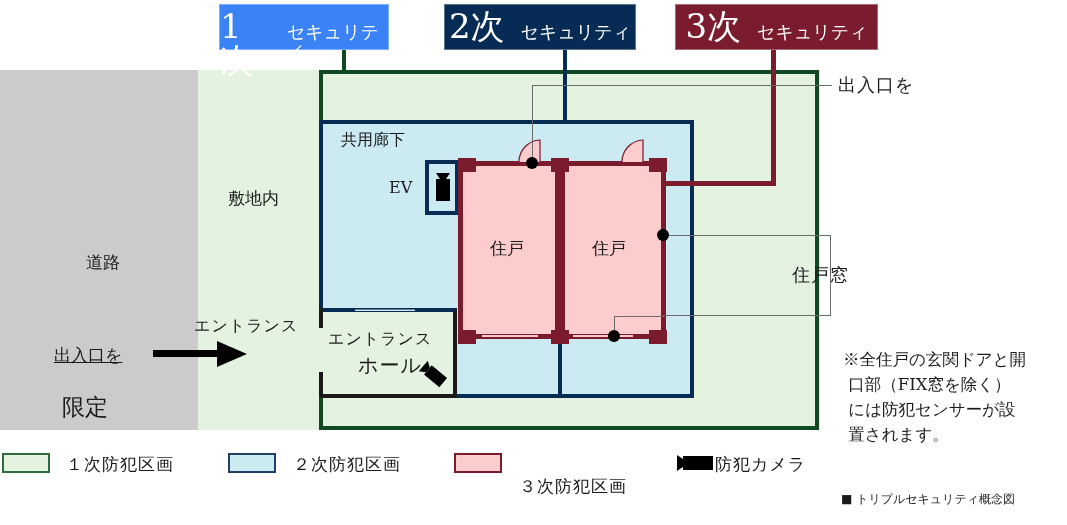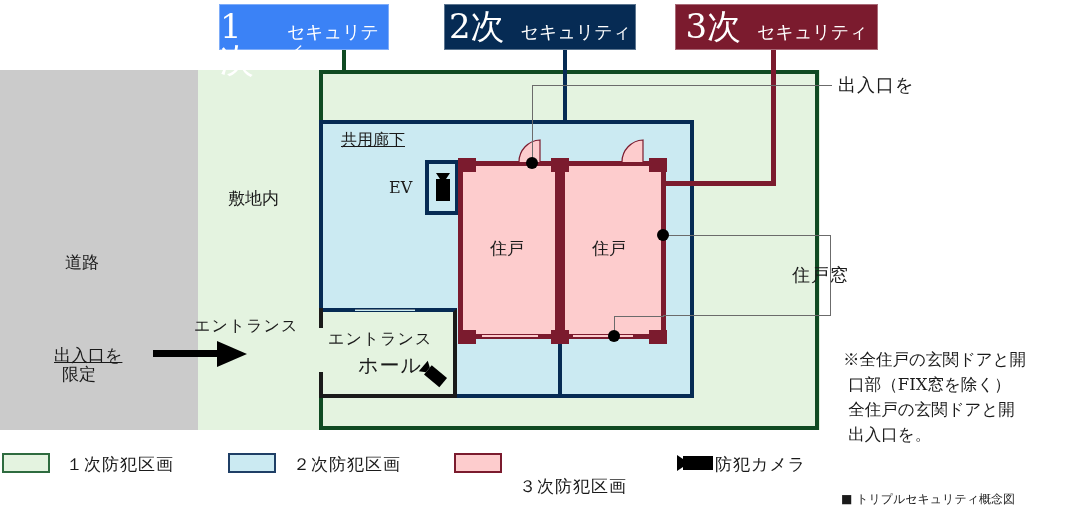--- a/index.html
+++ b/index.html
@@ -28,21 +28,21 @@
 <div class="abs" style="left:558px;top:335px;width:4px;height:62px;background:#062b54;"></div>
 
 <div class="abs" style="left:425px;top:160px;width:34px;height:55px;border:4px solid #062b54;background:#cbeaf2;"></div>
 <div class="abs" style="left:436px;top:173px;width:14px;height:28px;">
   <svg width="14" height="28" viewBox="0 0 14 28">
       <polygon points="0,0 14,0 10,6 14,6 14,28 0,28 0,6 4,6" fill="#000"></polygon>
     </svg>
 </div>
 <div class="label" style="left:389px;top:180px;font-size:16px;">EV</div>
 
-<div class="label" style="left:341px;top:132px;font-size:16px;text-decoration:underline;">共用廊下</div>
+<div class="label" style="left:341px;top:132px;font-size:16px;">共用廊下</div>
 
 <div class="abs" style="left:458px;top:161px;width:102px;height:178px;background:#fdcccd;border:5px solid #7b1b2e;border-top-width:5px;"></div>
 <div class="abs" style="left:560px;top:161px;width:106px;height:178px;background:#fdcccd;border:5px solid #7b1b2e;"></div>
 
 <div class="abs" style="left:458px;top:158px;width:18px;height:14px;background:#7b1b2e;"></div>
 <div class="abs" style="left:551px;top:158px;width:18px;height:14px;background:#7b1b2e;"></div>
 <div class="abs" style="left:649px;top:158px;width:18px;height:14px;background:#7b1b2e;"></div>
 <div class="abs" style="left:458px;top:330px;width:18px;height:14px;background:#7b1b2e;"></div>
 <div class="abs" style="left:551px;top:330px;width:18px;height:14px;background:#7b1b2e;"></div>
 <div class="abs" style="left:649px;top:330px;width:18px;height:14px;background:#7b1b2e;"></div>
@@ -73,24 +73,24 @@
 <div class="abs" style="left:418px;top:360px;">
   <svg width="32" height="30" viewBox="0 0 32 30">
       <g transform="rotate(40 16 15)">
         <rect x="8" y="9" width="20" height="12" fill="#000"></rect>
         <polygon points="2,8 8,12 8,18 2,22" fill="#000"></polygon>
       </g>
     </svg>
 </div>
 
 <div class="label" style="left:228px;top:190px;font-size:17px;">敷地内</div>
-<div class="label" style="left:65px;top:254px;font-size:17px;">道路</div>
+<div class="label" style="left:86px;top:254px;font-size:17px;">道路</div>
 <div class="label" style="left:194px;top:318px;font-size:16px;letter-spacing:1px;">エントランス</div>
 <div class="label" style="left:54px;top:347px;font-size:17px;text-decoration:underline;">出入口を</div>
-<div class="label" style="left:62px;top:366px;font-size:17px;">限定</div>
+<div class="label" style="left:62px;top:396px;font-size:23px;">限定</div>
 <div class="abs" style="left:153px;top:340px;">
   <svg width="94" height="28" viewBox="0 0 94 28">
       <rect x="0" y="10" width="66" height="7" fill="#000"></rect>
       <polygon points="64,1 94,14 64,27" fill="#000"></polygon>
     </svg>
 </div>
 
 <div class="sec-tag" style="left:219px;top:4px;width:170px;height:46px;background:#3b82f6;">
   <span class="num">1次</span>
   <span class="txt">セキュリティ</span>
@@ -117,22 +117,22 @@
 
 <div class="abs" style="left:663px;top:235px;width:168px;height:81px;border:1px solid #6b6b6b;border-left:0;"></div>
 <div class="abs" style="left:614px;top:316px;width:50px;height:1px;background:#6b6b6b;"></div>
 <div class="abs" style="left:614px;top:316px;width:1px;height:20px;background:#6b6b6b;"></div>
 <div class="abs" style="left:657px;top:229px;width:12px;height:12px;border-radius:50%;background:#000;"></div>
 <div class="abs" style="left:608px;top:330px;width:12px;height:12px;border-radius:50%;background:#000;"></div>
 <div class="label" style="left:792px;top:266px;font-size:18px;letter-spacing:1px;">住戸窓</div>
 
 <div class="note" style="left:843px;top:348px;">※全住戸の玄関ドアと開</div>
 <div class="note" style="left:843px;top:373px;"> 口部（FIX窓を除く）</div>
-<div class="note" style="left:843px;top:398px;"> 全住戸の玄関ドアと開</div>
-<div class="note" style="left:843px;top:423px;"> 出入口を。</div>
+<div class="note" style="left:843px;top:398px;"> には防犯センサーが設</div>
+<div class="note" style="left:843px;top:423px;"> 置されます。</div>
 
 <div class="legend-swatch" style="left:2px;top:453px;background:#e4f3e0;border:2px solid #2e6b3f;"></div>
 <div class="legend-text" style="left:66px;top:453px;">１次防犯区画</div>
 
 <div class="legend-swatch" style="left:228px;top:453px;background:#cbeaf2;border:2px solid #1f3f66;"></div>
 <div class="legend-text" style="left:293px;top:453px;">２次防犯区画</div>
 
 <div class="legend-swatch" style="left:454px;top:453px;background:#fdcccd;border:2px solid #7b1b2e;"></div>
 <div class="legend-text" style="left:519px;top:475px;">３次防犯区画</div>
 

